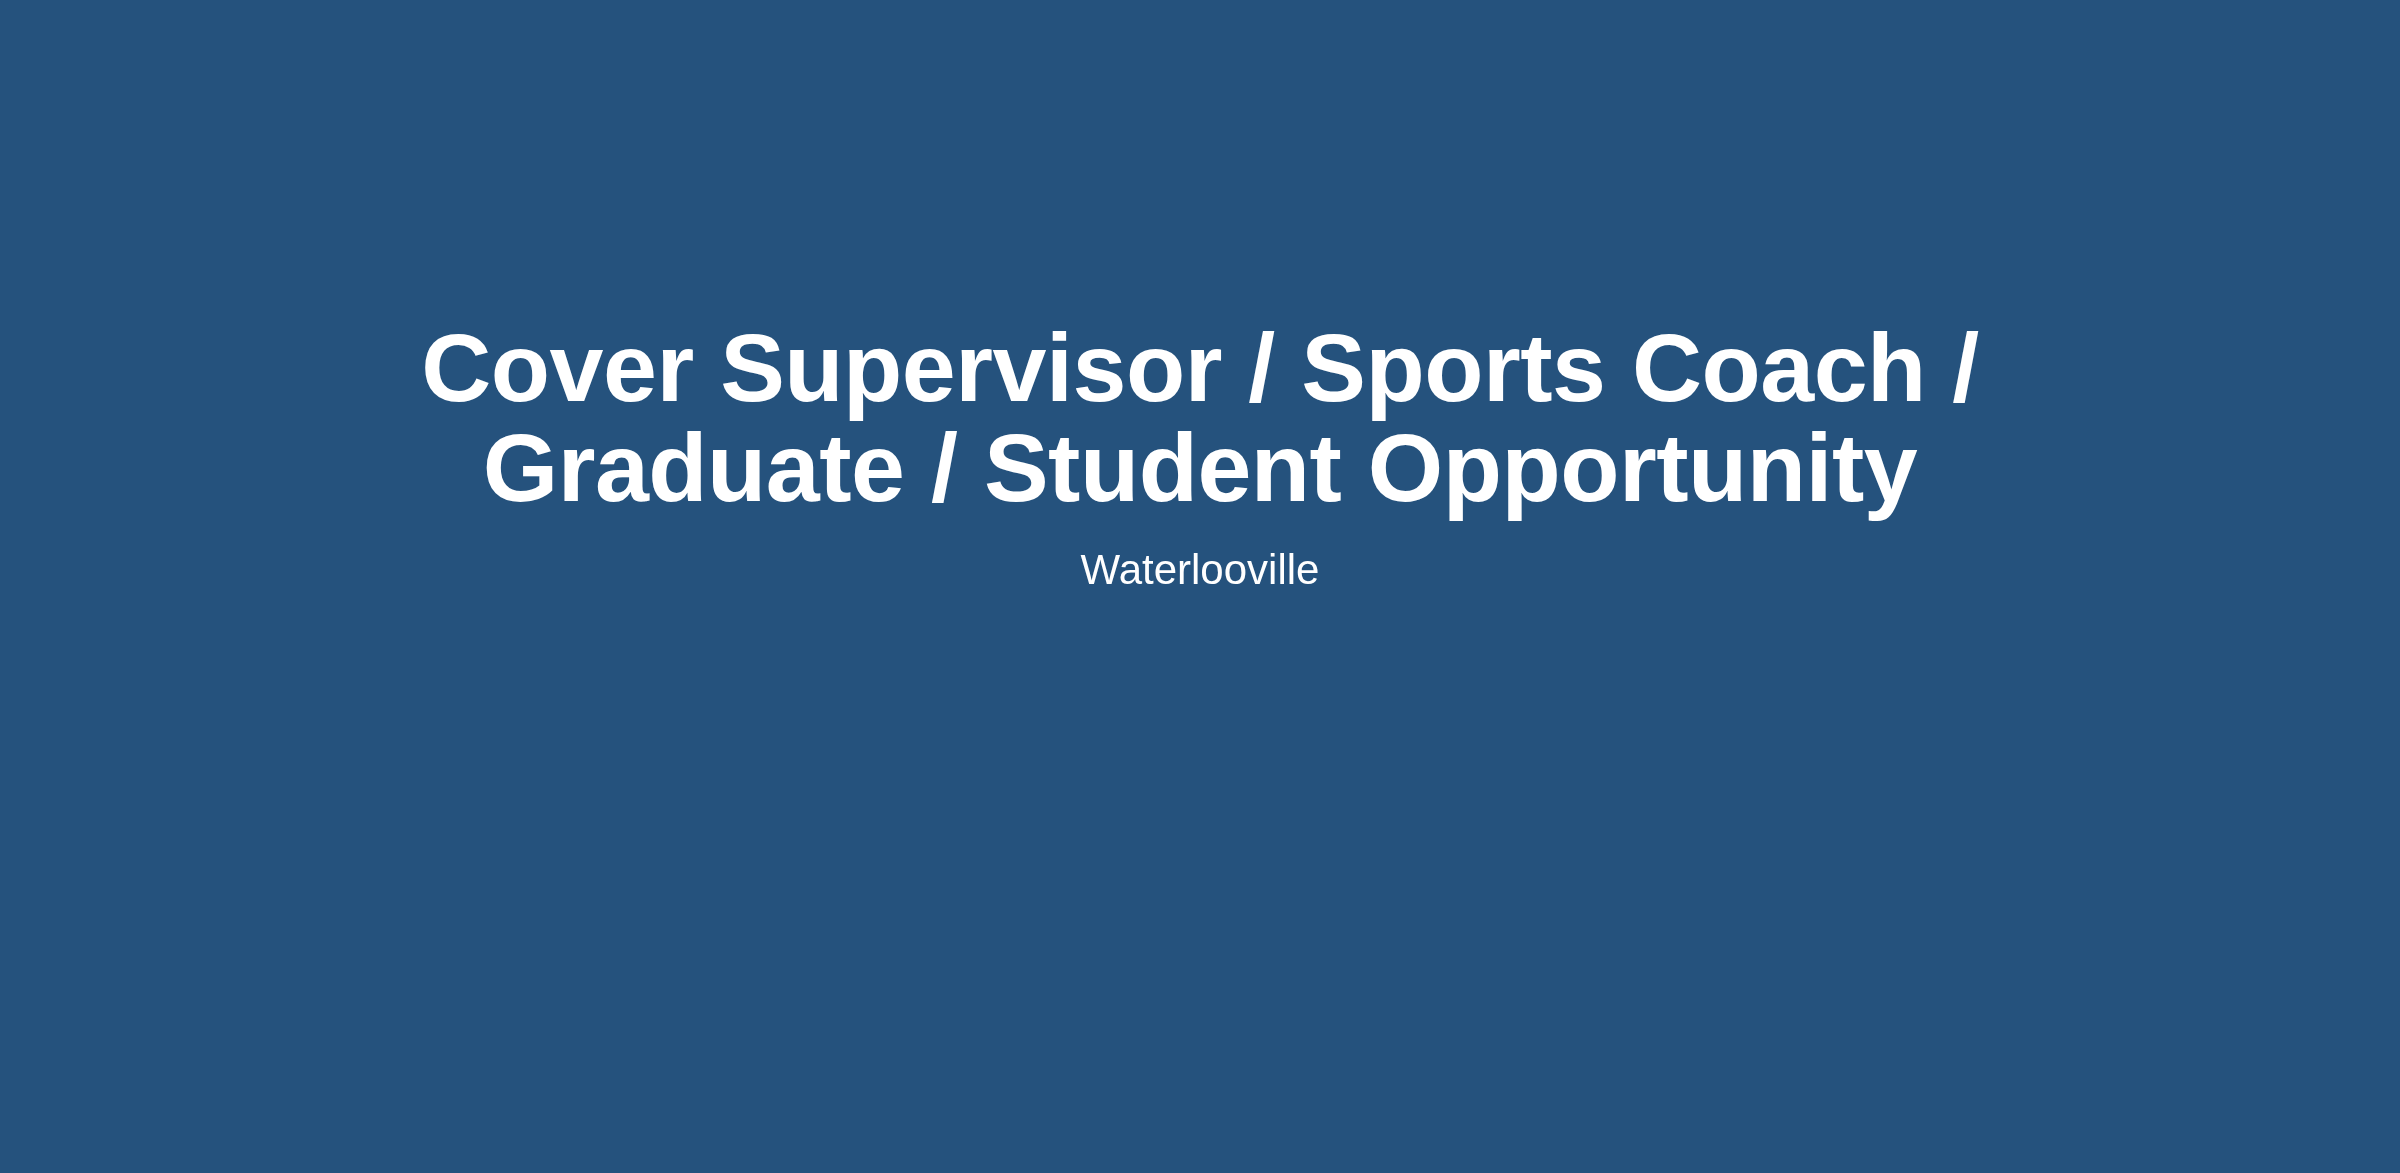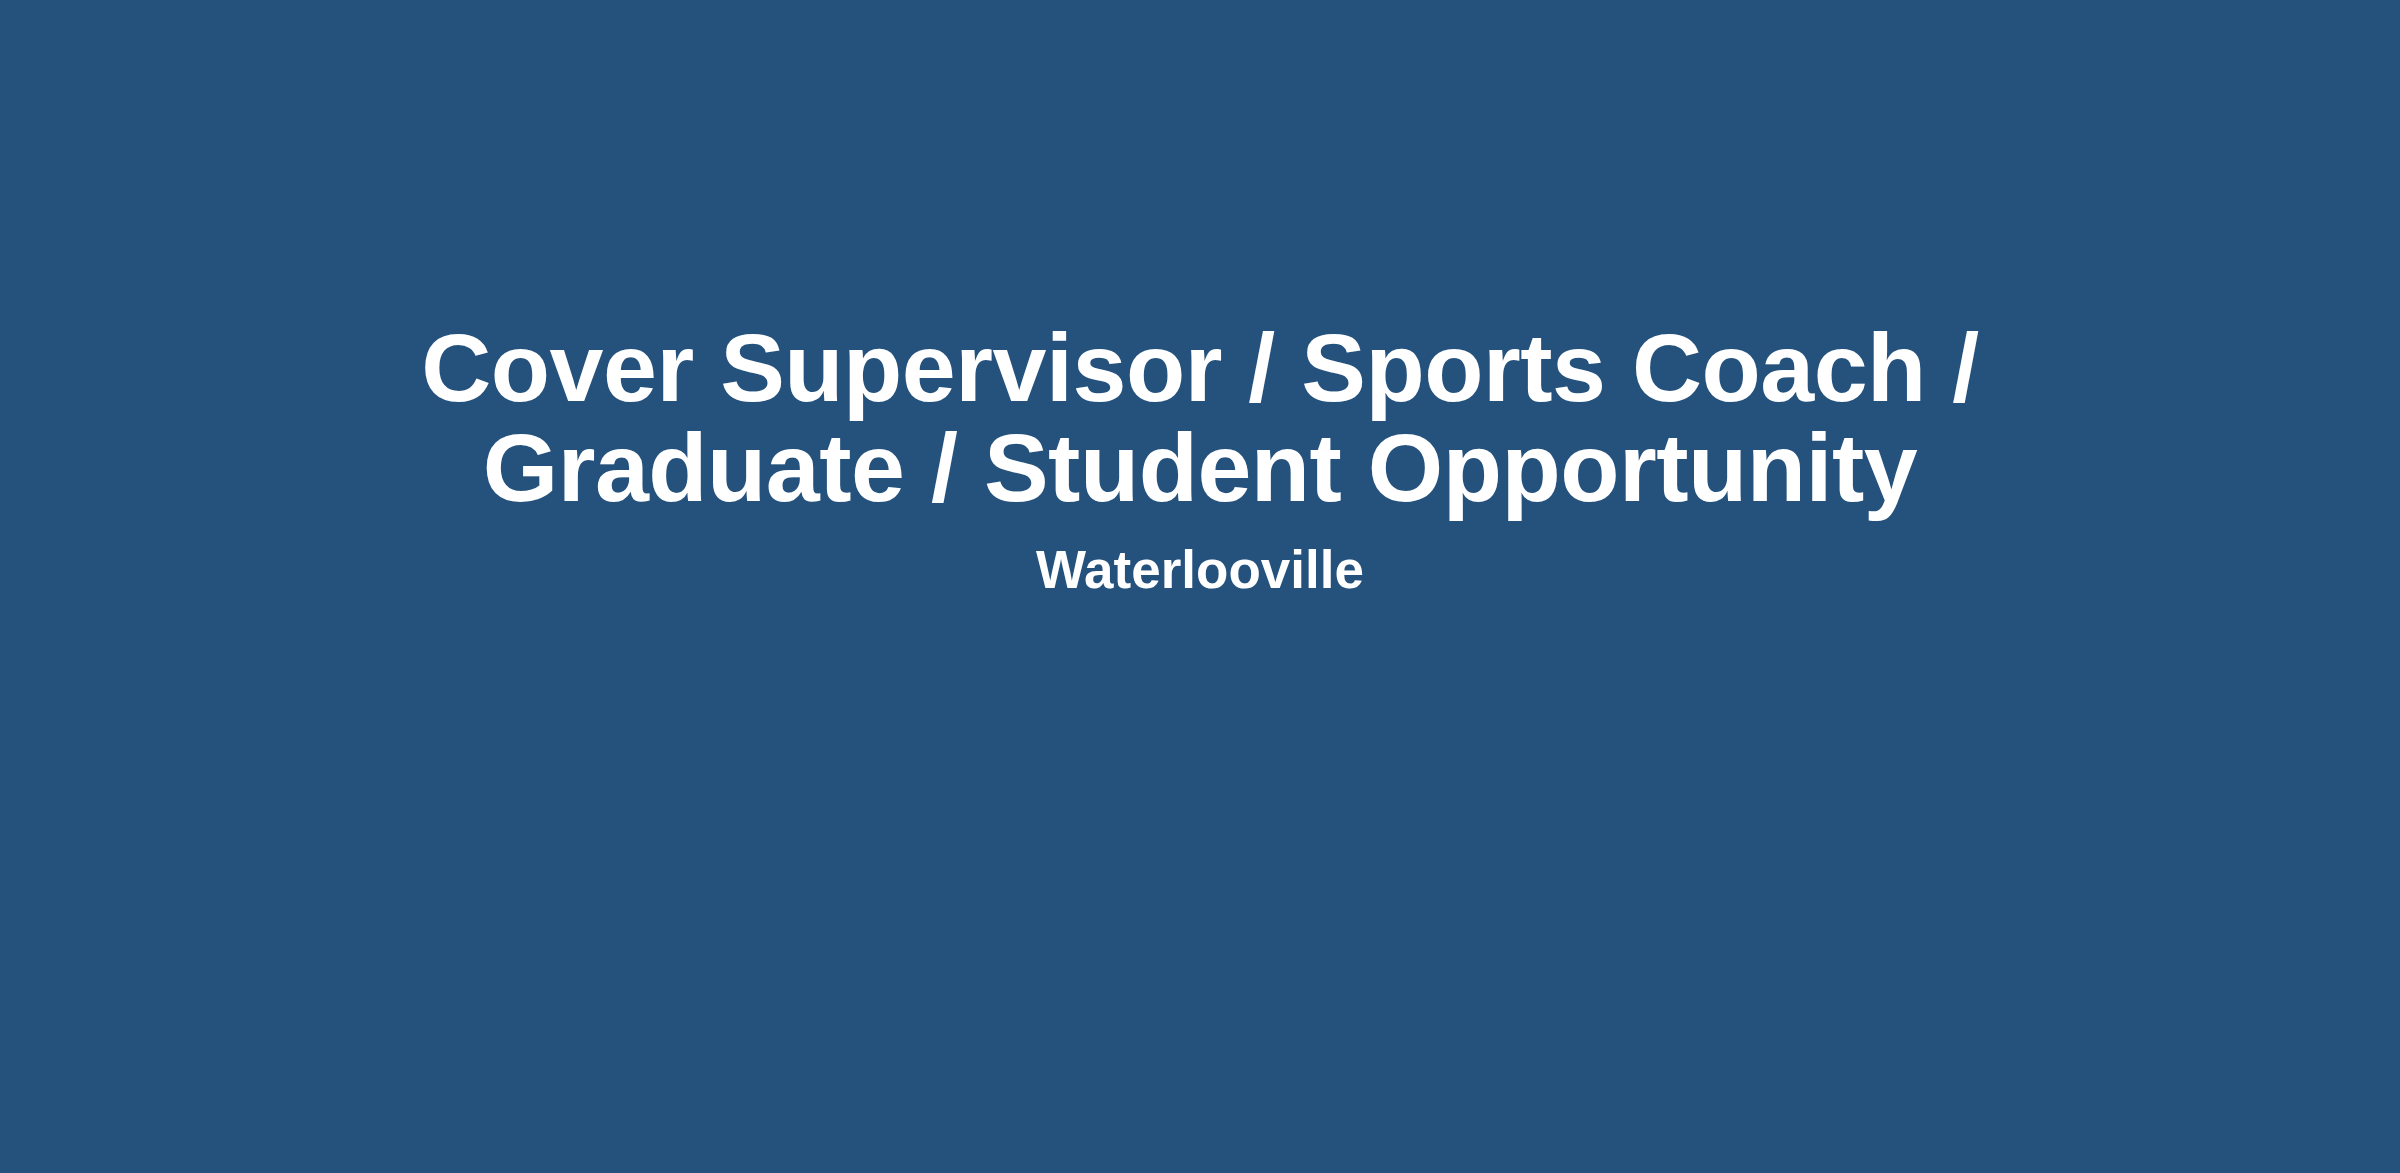--- a/index.html
+++ b/index.html
@@ -50,22 +50,22 @@
     letter-spacing: -0.5px;
     text-align: center;
     word-wrap: break-word;
   }
 
   #job-location {
     margin: 8px;
     padding: 0;
     margin-top: 22px;
     color: #ffffff;
-    font-size: 53px;
-    font-weight: bold;
+    font-size: 42px;
+    font-weight: normal;
     line-height: 60px;
     letter-spacing: 0px;
     text-align: center;
   }
 </style>
 </head>
 <body style="background: rgb(37, 82, 125);">
 
 <div id="card" style="background: rgb(37, 82, 125);">
 

